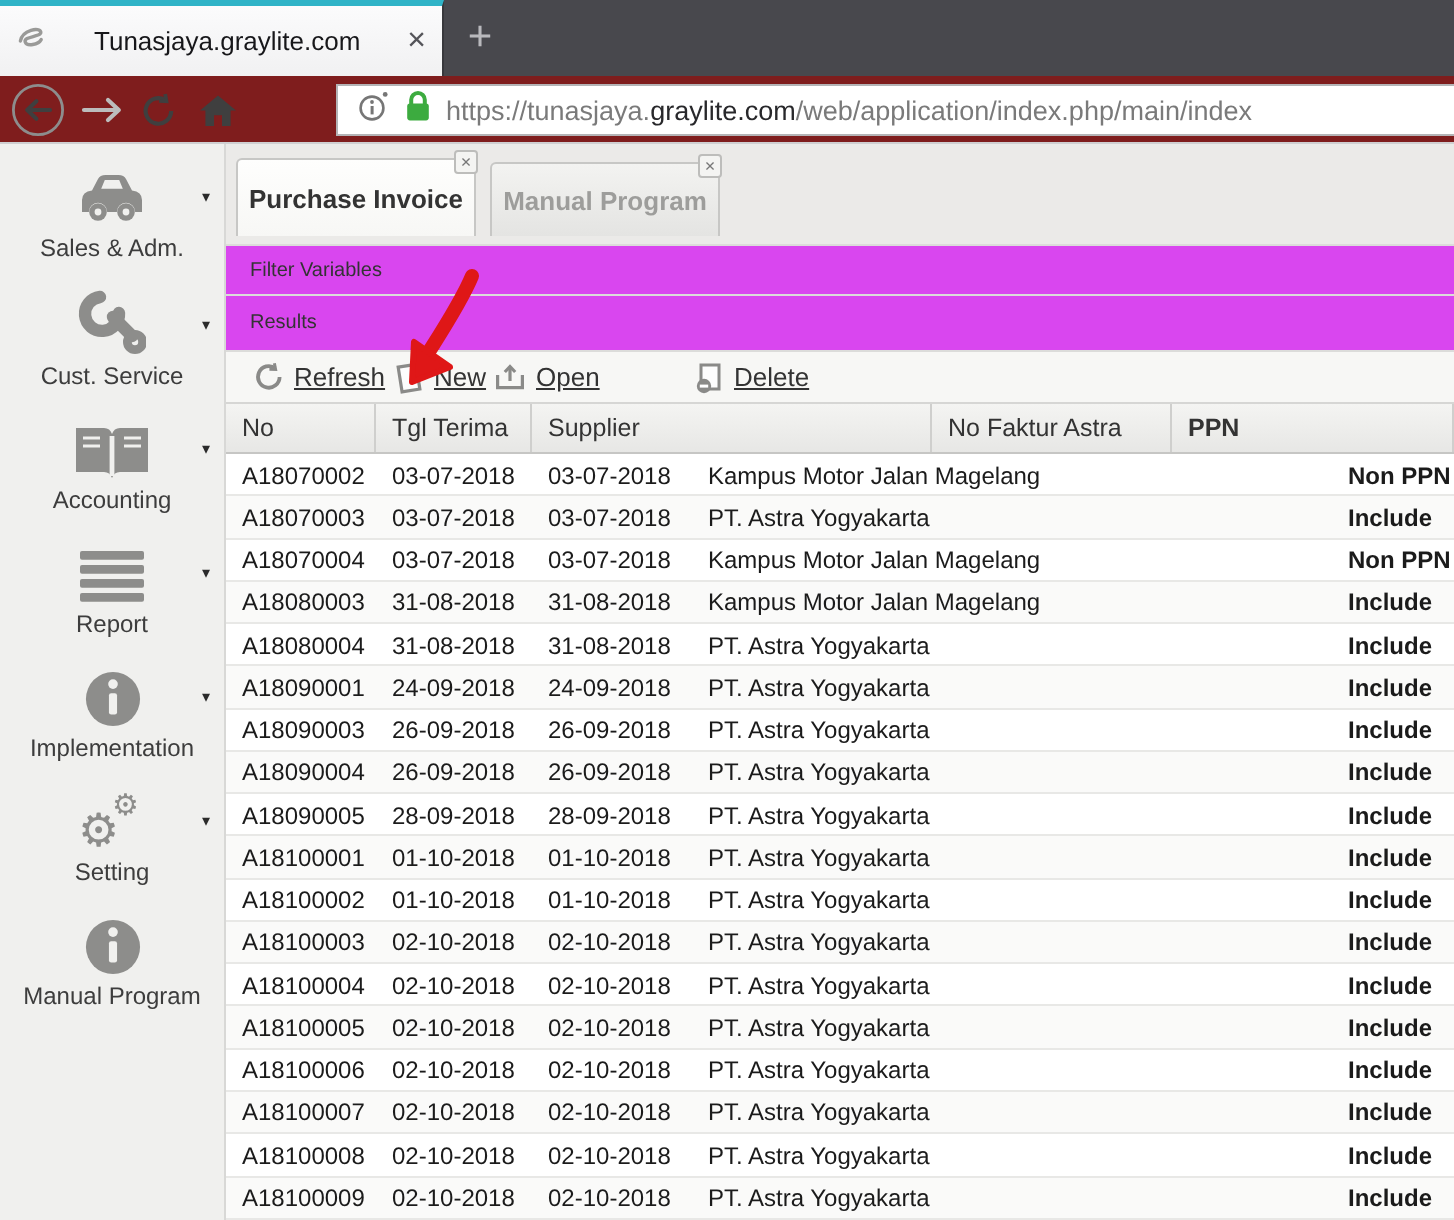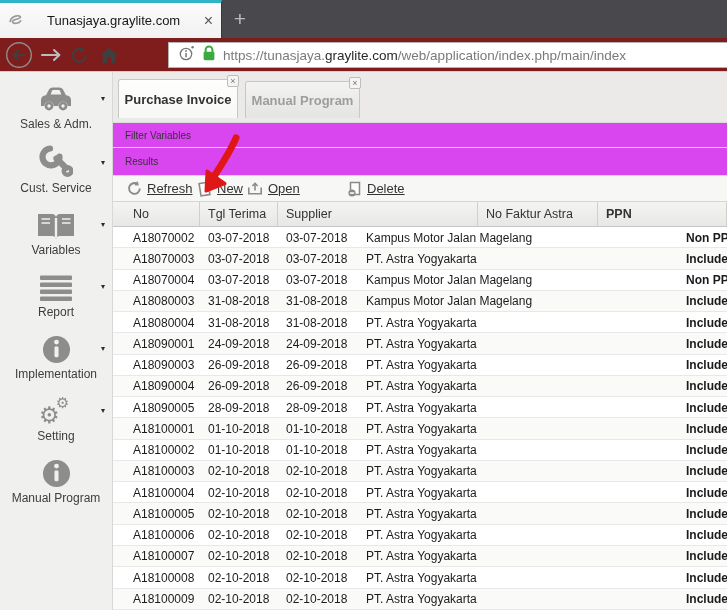--- a/index.html
+++ b/index.html
@@ -75,21 +75,21 @@
     font-size:13px;color:#333;padding:0 4px;text-decoration:underline;}
 
   .thead{display:flex;height:25px;background:linear-gradient(#f4f4f2,#e7e7e5);
     border-bottom:1px solid #c6c6c4;}
   .th{border-right:1px solid #cfcfcd;padding:5px 0 0 8px;font-size:12.5px;color:#333;
     white-space:nowrap;overflow:hidden;}
   .tbody{background:#f0abfc;}
   .tr{display:flex;height:21.28px;background:#fff;border-bottom:1px solid #e8e8e6;}
   .tr:nth-child(even){background:#fafaf9;}
   .td{padding:3.5px 0 0 8px;font-size:12px;color:#1b1b1b;white-space:nowrap;overflow:hidden;}
-  .c0{width:75px;margin-left:12px;} .c1{width:78px;} .c2{width:80px;} .c3{width:200px;} .c4{width:120px;} .c5{flex:1;font-weight:bold;}
+  .c0{width:75px;} .c1{width:78px;} .c2{width:80px;} .c3{width:200px;} .c4{width:120px;} .c5{flex:1;font-weight:bold;}
 
   
   .annot{position:absolute;left:192px;top:130px;z-index:50;pointer-events:none;}
 </style>
 </head>
 <body>
 
 <div class="tabbar">
   <div class="btab">
     <span>
@@ -175,21 +175,21 @@
     </div>
     <div class="side-item">
       <div class="icon-wrap">
         <svg width="40" height="28" viewBox="0 0 40 28">
           <path fill="#8d8d8b" d="M2 2 L16 2 Q19 2 20 5 Q21 2 24 2 L38 2 L38 24 L24 24 Q21 24 20 27 Q19 24 16 24 L2 24 Z"></path>
           <path d="M20 6 L20 26" stroke="#f0f0ee" stroke-width="2.4"></path>
           <path d="M5.5 7 H14 M5.5 11 H14 M26 7 H34.5 M26 11 H34.5" stroke="#f0f0ee" stroke-width="1.4"></path>
         </svg>
       </div>
       <span class="side-caret">▾</span>
-      <div class="side-label">Variables</div>
+      <div class="side-label">Accounting</div>
     </div>
     <div class="side-item">
       <div class="icon-wrap">
         <svg width="36" height="27" viewBox="0 0 36 27">
           <g fill="#8d8d8b">
             <rect x="2" y="0.5" width="32" height="4.4" rx="1"></rect>
             <rect x="2" y="7.5" width="32" height="4.4" rx="1"></rect>
             <rect x="2" y="14.5" width="32" height="4.4" rx="1"></rect>
             <rect x="2" y="21.5" width="32" height="4.4" rx="1"></rect>
           </g>

